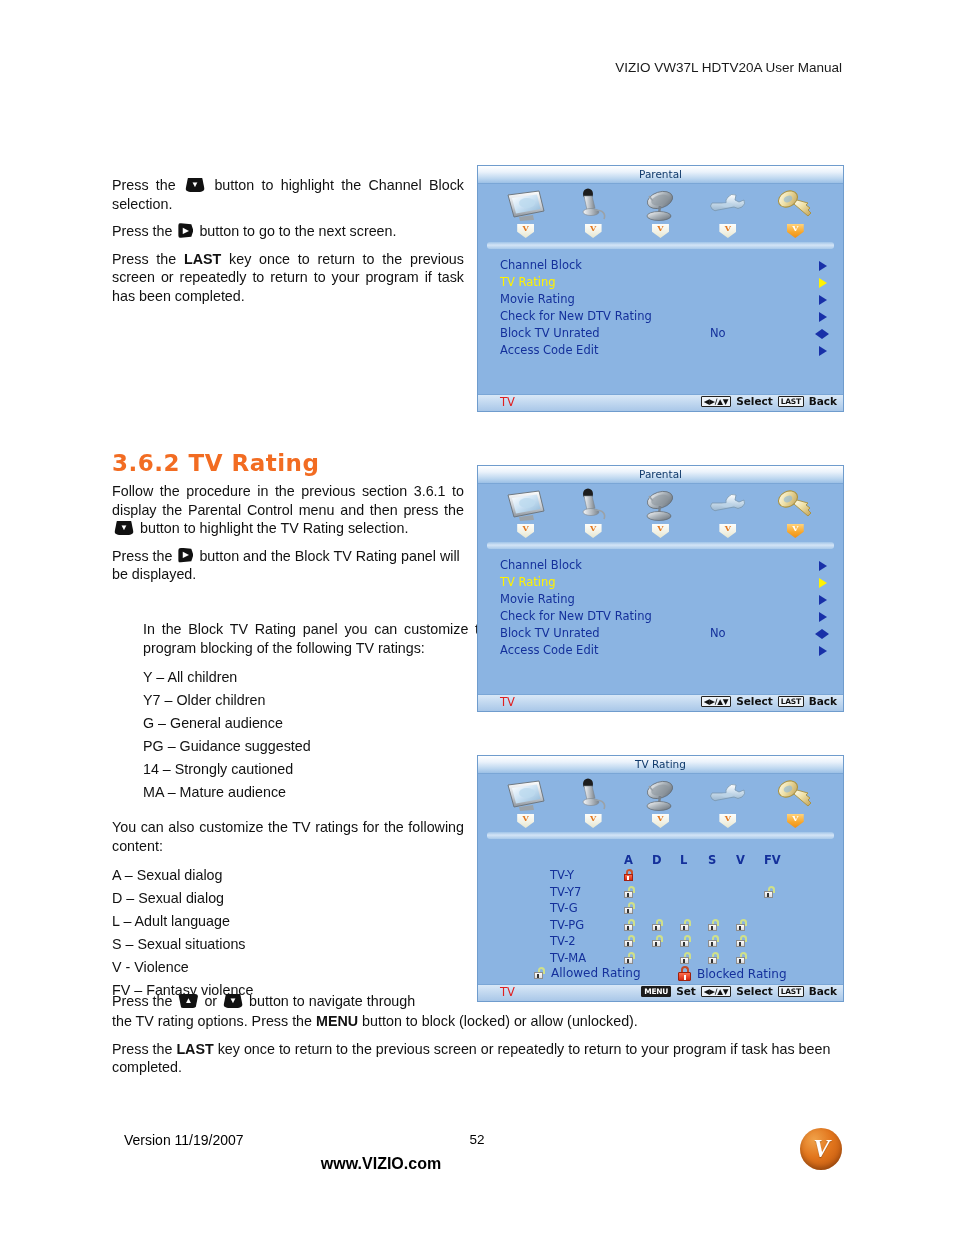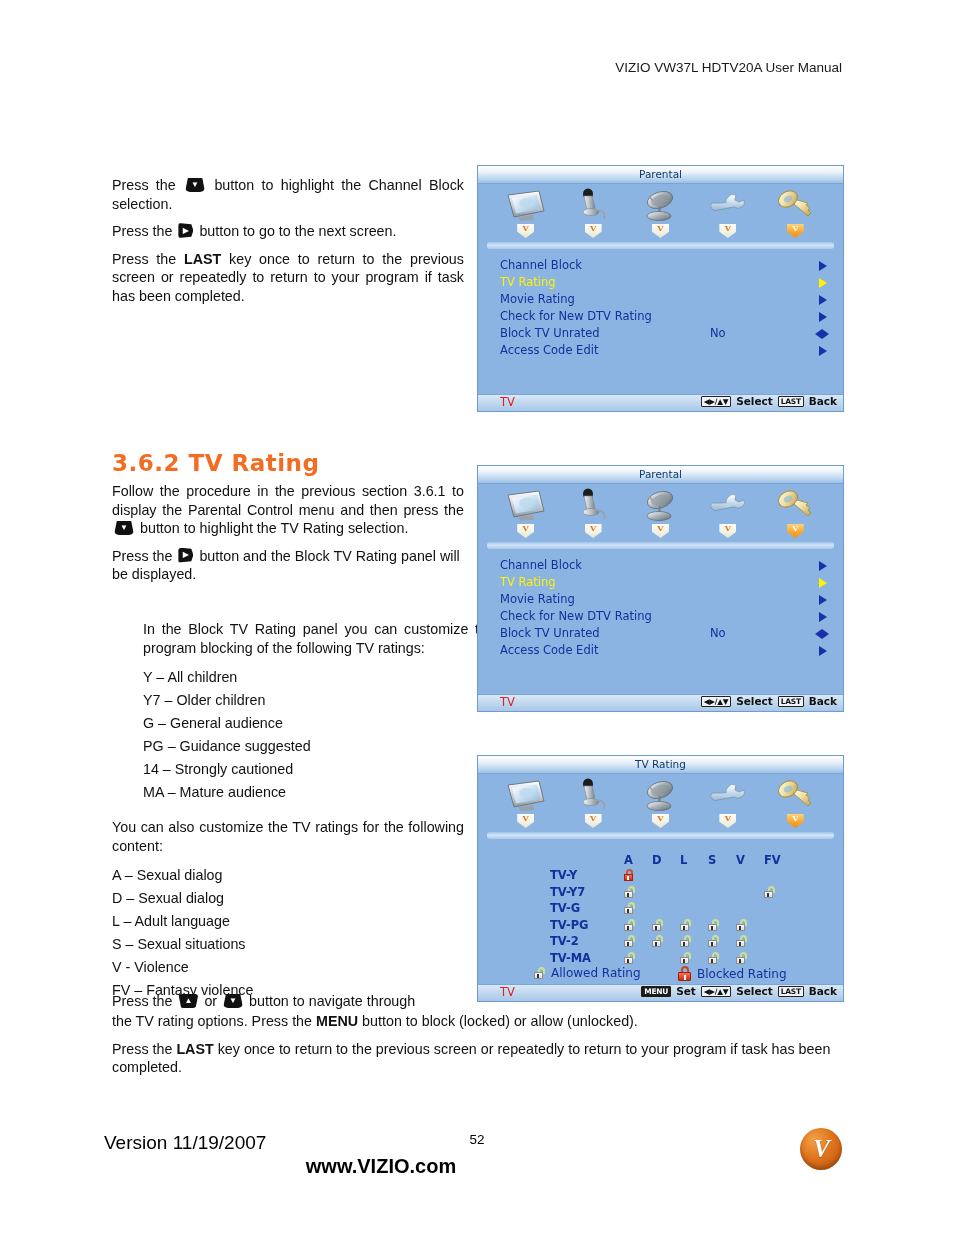--- a/index.html
+++ b/index.html
@@ -10,23 +10,23 @@
     color:#000000;
     position:relative;
     overflow:hidden;
   }
 
   
   .doc-header{
     position:absolute; top:60px; left:0; width:842px;
     text-align:right; font-size:13.5px; color:#1a1a1a;
   }
-  .doc-footer-version{ position:absolute; left:104px; top:1132px; font-size:19px; }
+  .doc-footer-version{ position:absolute; left:124px; top:1132px; font-size:14px; }
   .doc-footer-page{ position:absolute; left:0; top:1132px; width:954px; text-align:center; font-size:13.5px; }
-  .doc-footer-url{ position:absolute; left:0; top:1155px; width:762px; text-align:center; font-size:20px; font-weight:bold; }
+  .doc-footer-url{ position:absolute; left:0; top:1155px; width:762px; text-align:center; font-size:16px; font-weight:bold; }
 
   .vizio-logo{
     position:absolute; left:800px; top:1128px;
     width:42px; height:42px; border-radius:50%;
     background:radial-gradient(circle at 34% 28%, #f0a24a 0%, #e2761d 42%, #b8500c 100%);
     box-shadow:inset 0 -3px 5px rgba(0,0,0,.25);
   }
   .vizio-logo .v{
     position:absolute; left:0; top:0; width:100%; height:100%;
     display:flex; align-items:center; justify-content:center;
@@ -141,21 +141,21 @@
     font-weight:bold; color:#111; letter-spacing:-.3px;
   }
   .kbox.dark{ background:#1b1b1b; color:#fff; border-color:#1b1b1b; }
 
   
   .grid-wrap{ position:relative; padding:14px 0 0 0; }
   .grid-head{ position:relative; height:14px; }
   .grid-head span{
     position:absolute; font-size:11.5px; color:#14309b; font-weight:bold;
   }
-  .grid-row{ position:relative; height:16.5px;font-weight:bold; }
+  .grid-row{ position:relative; height:16.5px; }
   .grid-row .rlabel{
     position:absolute; left:72px; font-size:11.5px; color:#14309b; top:0; line-height:16.5px;
   }
   .lock{
     position:absolute; width:11px; height:12px; top:2px;
   }
   .lock .body{
     position:absolute; left:0; bottom:0; width:9px; height:7px;
     background:linear-gradient(to bottom,#fdfdfd 0%,#dcdcdc 100%);
     border:1px solid #8d8d8d;

